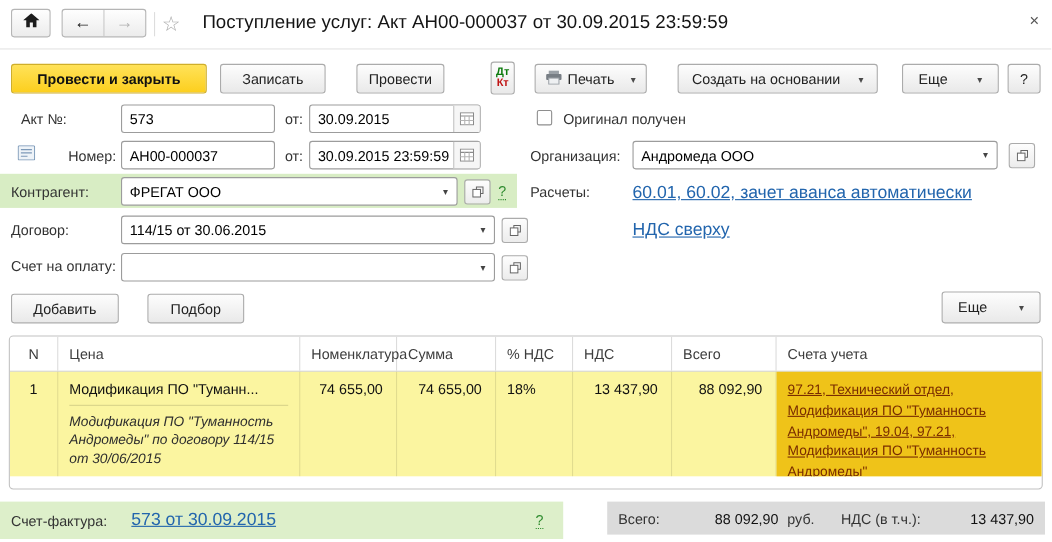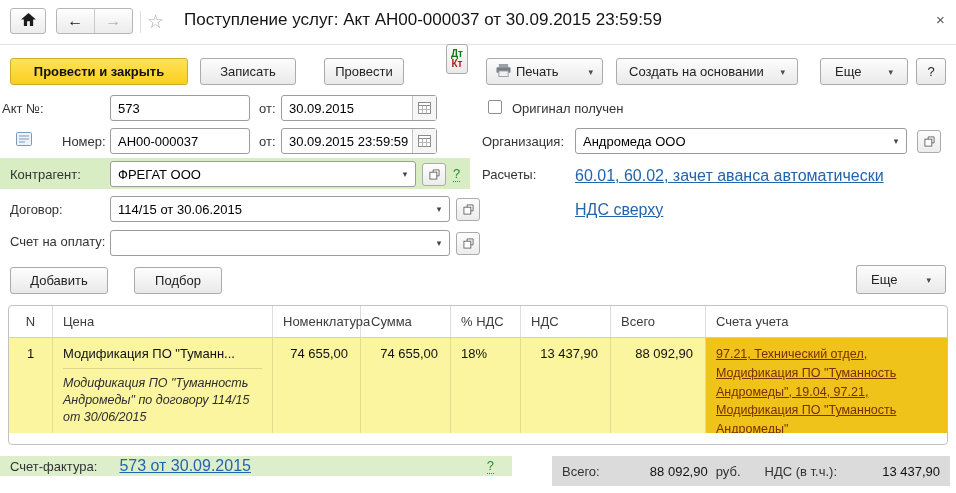--- a/index.html
+++ b/index.html
@@ -58,21 +58,21 @@
   .gd { padding:8px 10px 0 10px; font-size:13px; color:#111; border-right:1px solid rgba(0,0,0,0.10); overflow:hidden; }
   .gd.num { text-align:right; padding-right:12px; }
   .gd.center { text-align:center; }
   .nom-line1 { white-space:nowrap; overflow:hidden; text-overflow:ellipsis; padding-bottom:7px;
     border-bottom:1px solid rgba(0,0,0,0.12); }
   .nom-desc { font-style:italic; font-size:12.5px; color:#2e2e2e; padding-top:6px; line-height:1.35; }
   .accounts-cell { background:#efc319; border-right:none; padding-top:7px; }
   .accounts-link { font-size:12.5px; color:#7a2d00; text-decoration:underline; line-height:1.5; cursor:pointer; }
 
   
-  .footer-green { position:absolute; left:0; top:456px; width:512px; height:20px; background:#ddefca;
+  .footer-green { position:absolute; left:0; top:456px; width:512px; height:34px; background:#ddefca;
     display:flex; align-items:center; }
   .footer-gray { position:absolute; left:552px; top:456px; width:398px; height:30px; background:#dbdbdb;
     display:flex; align-items:center; font-size:13px; color:#333; padding:0 10px; }
   .tot-val { text-align:right; color:#111; }
 </style>
 </head>
 <body>
 
 <div class="app">
 
@@ -100,25 +100,25 @@
 
   <div class="abs btn primary" style="left:10px;top:58px;width:178px;">
     <span>Провести и закрыть</span>
   </div>
   <div class="abs btn" style="left:200px;top:58px;width:96px;">
     <span>Записать</span>
   </div>
   <div class="abs btn" style="left:324px;top:58px;width:80px;">
     <span>Провести</span>
   </div>
-  <div class="abs btn dtkt" style="left:446px;top:44px;">
+  <div class="abs btn dtkt" style="left:446px;top:56px;">
     <span class="dt">Дт</span>
     <span class="kt">Кт</span>
   </div>
-  <div class="abs btn" style="left:486px;top:58px;width:117px;justify-content:space-between;padding:12px 9px;">
+  <div class="abs btn" style="left:486px;top:58px;width:102px;justify-content:space-between;padding:12px 9px;">
     <span style="display:flex;align-items:center;gap:5px;">
       <span>
         <svg width="15" height="13" viewBox="0 0 16 14">
             <rect x="3" y="0" width="10" height="3.5" fill="#9aa0a6"></rect>
             <rect x="0.5" y="3.5" width="15" height="6" rx="1" fill="#777d84"></rect>
             <rect x="3" y="7.5" width="10" height="6" fill="#eef0f2" stroke="#9aa0a6"></rect>
           </svg>
       </span>
       <span>Печать</span>
     </span>
@@ -129,21 +129,21 @@
     <span class="arr">▾</span>
   </div>
   <div class="abs btn" style="left:820px;top:58px;width:88px;justify-content:space-between;padding:0 14px;">
     <span>Еще</span>
     <span class="arr">▾</span>
   </div>
   <div class="abs btn" style="left:916px;top:58px;width:30px;padding:0;">
     <span>?</span>
   </div>
 
-  <div class="abs lbl" style="left:2px;top:101px;">Акт №:</div>
+  <div class="abs lbl" style="left:19px;top:101px;">Акт №:</div>
   <div class="field" style="left:110px;top:95px;width:140px;">
     <span class="val">573</span>
   </div>
   <div class="abs lbl" style="left:259px;top:101px;">от:</div>
   <div class="field" style="left:281px;top:95px;width:156px;">
     <span class="val">30.09.2015</span>
     <span class="endbox">
       <svg width="13" height="12" viewBox="0 0 13 12">
           <rect x="0.5" y="0.5" width="12" height="11" fill="#fff" stroke="#8a8a8a"></rect>
           <line x1="0.5" y1="3.5" x2="12.5" y2="3.5" stroke="#8a8a8a"></line>

